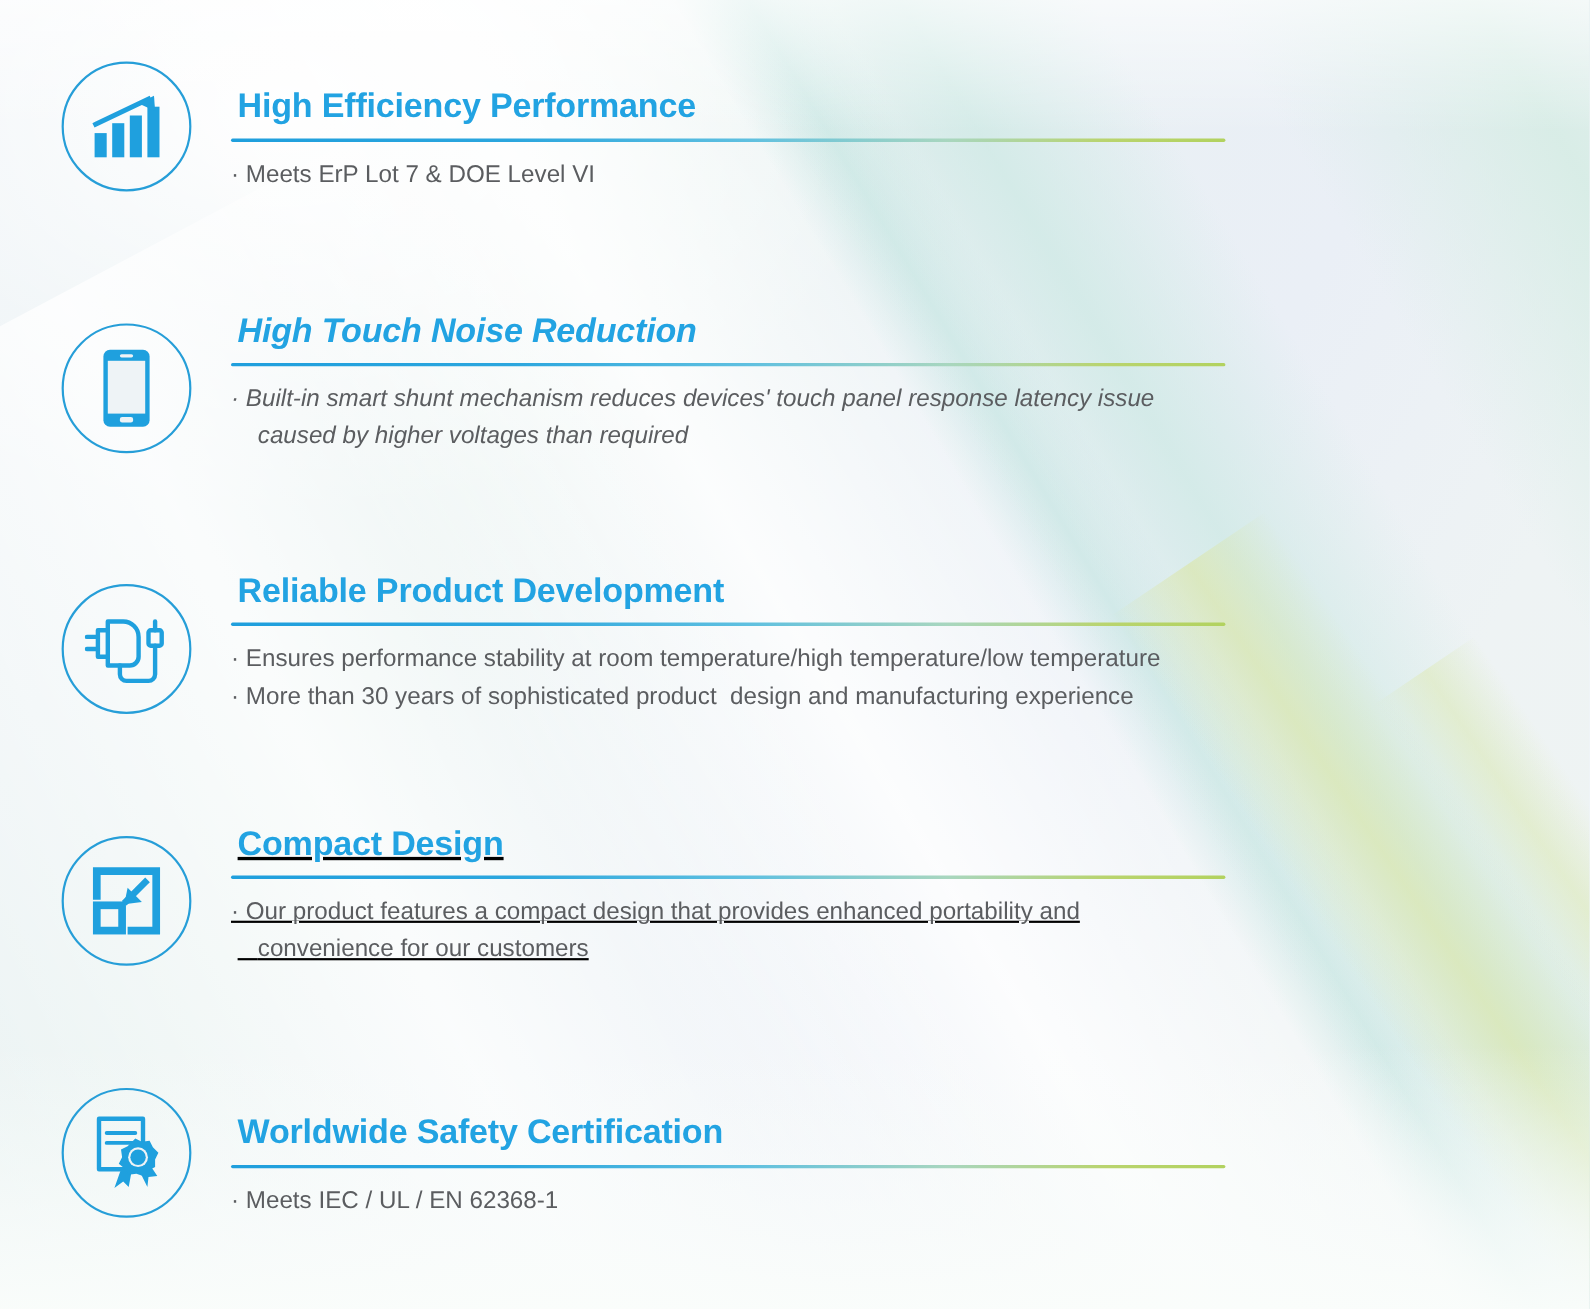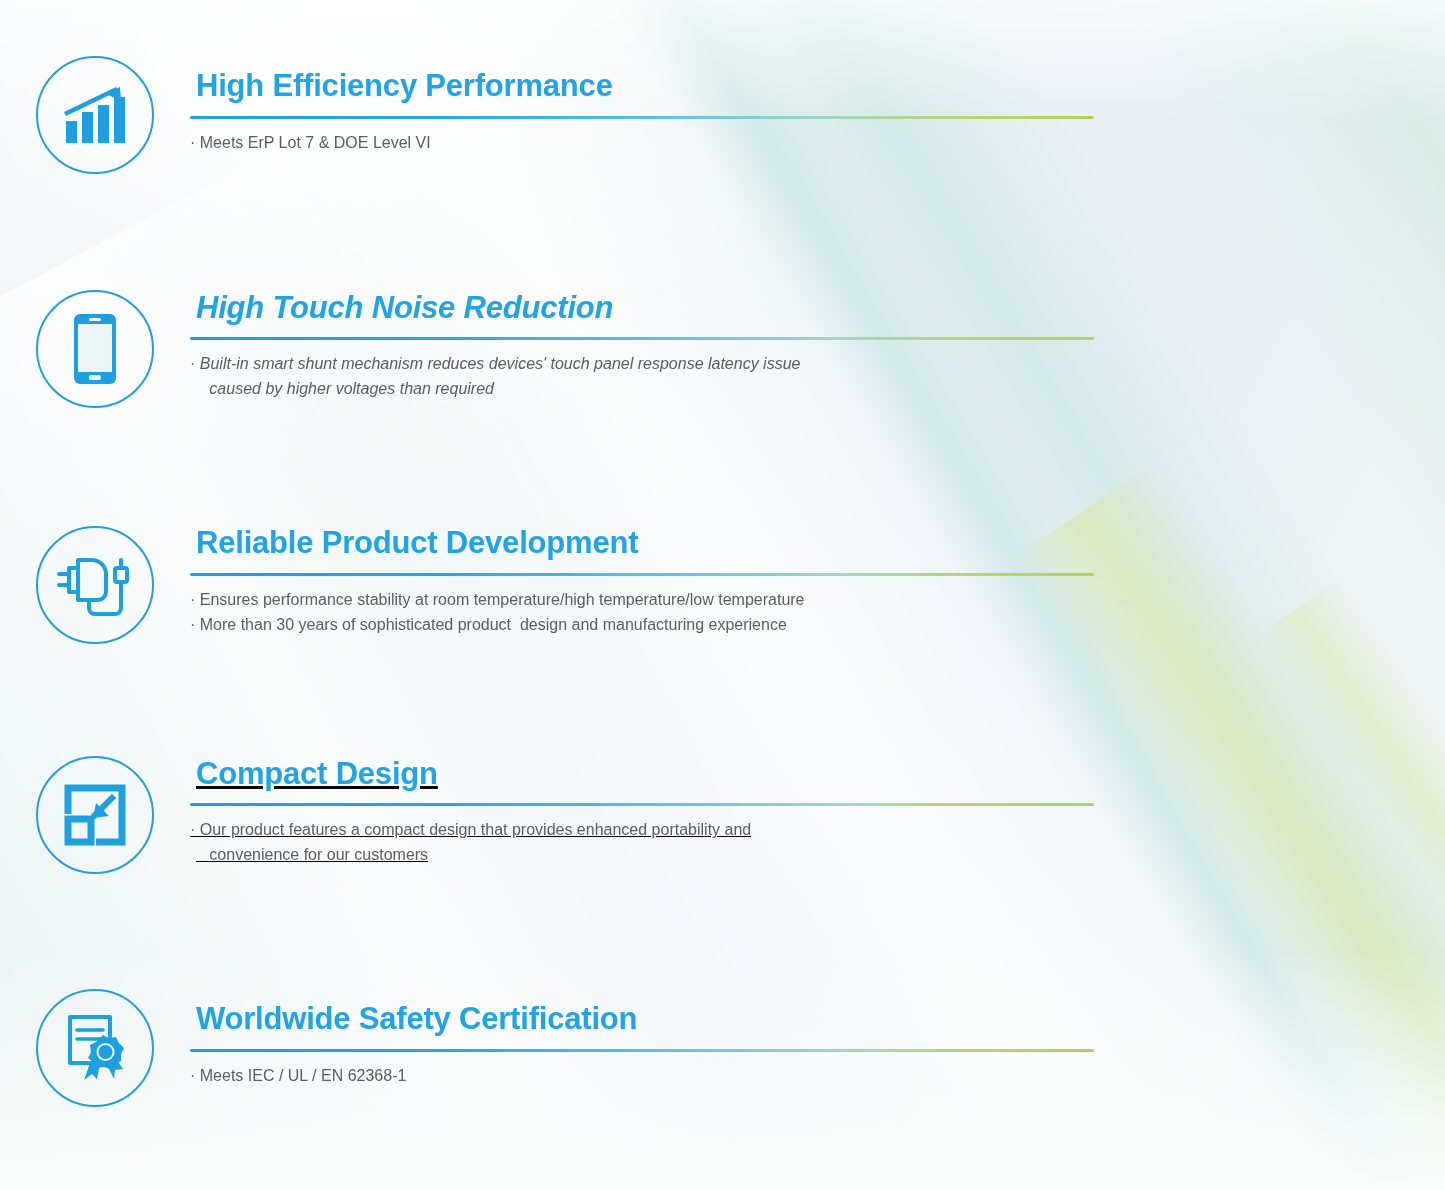--- a/index.html
+++ b/index.html
@@ -110,21 +110,22 @@
   #features {
     position: relative;
     z-index: 5;
     padding: 0;
   }
   .feature {
     position: absolute;
     left: 0;
     width: 1169px;
     display: flex;
-    align-items: center;
+    align-items: flex-end;
+    padding-left: 20px;
   }
   .feature-icon-wrap {
     width: 190px;
     flex: 0 0 190px;
     display: flex;
     justify-content: center;
     padding-top: 6px;
   }
   .icon-circle {
     width: 118px;
@@ -161,21 +162,21 @@
         #5fc0e0 52%,
         #a8d6bf 72%,
         #b9d46e 88%,
         #b2d25f 100%);
   }
   .feature-lines {
     margin-top: 12px;
   }
   .feature-line {
     color: #5b5d60;
-    font-size: 16px;
+    font-size: 22px;
     line-height: 1.52;
     margin: 0;
     padding-left: 6px;
     text-indent: -6px;
     white-space: pre-wrap;
   }
   .feature-line + .feature-line { margin-top: 1px; }
 </style>
 </head>
 <body>

